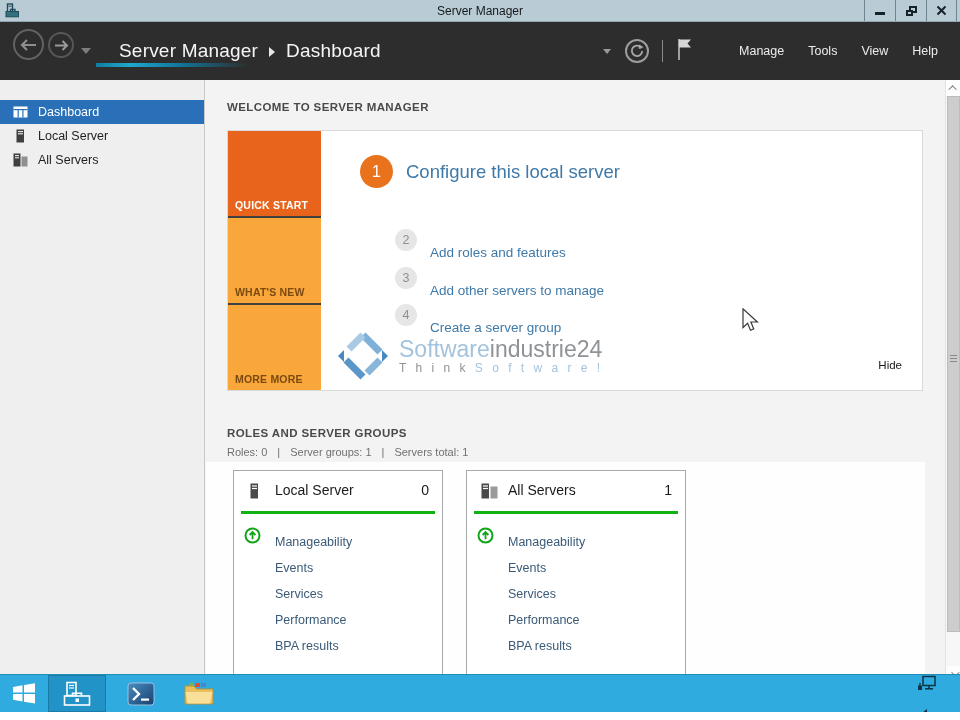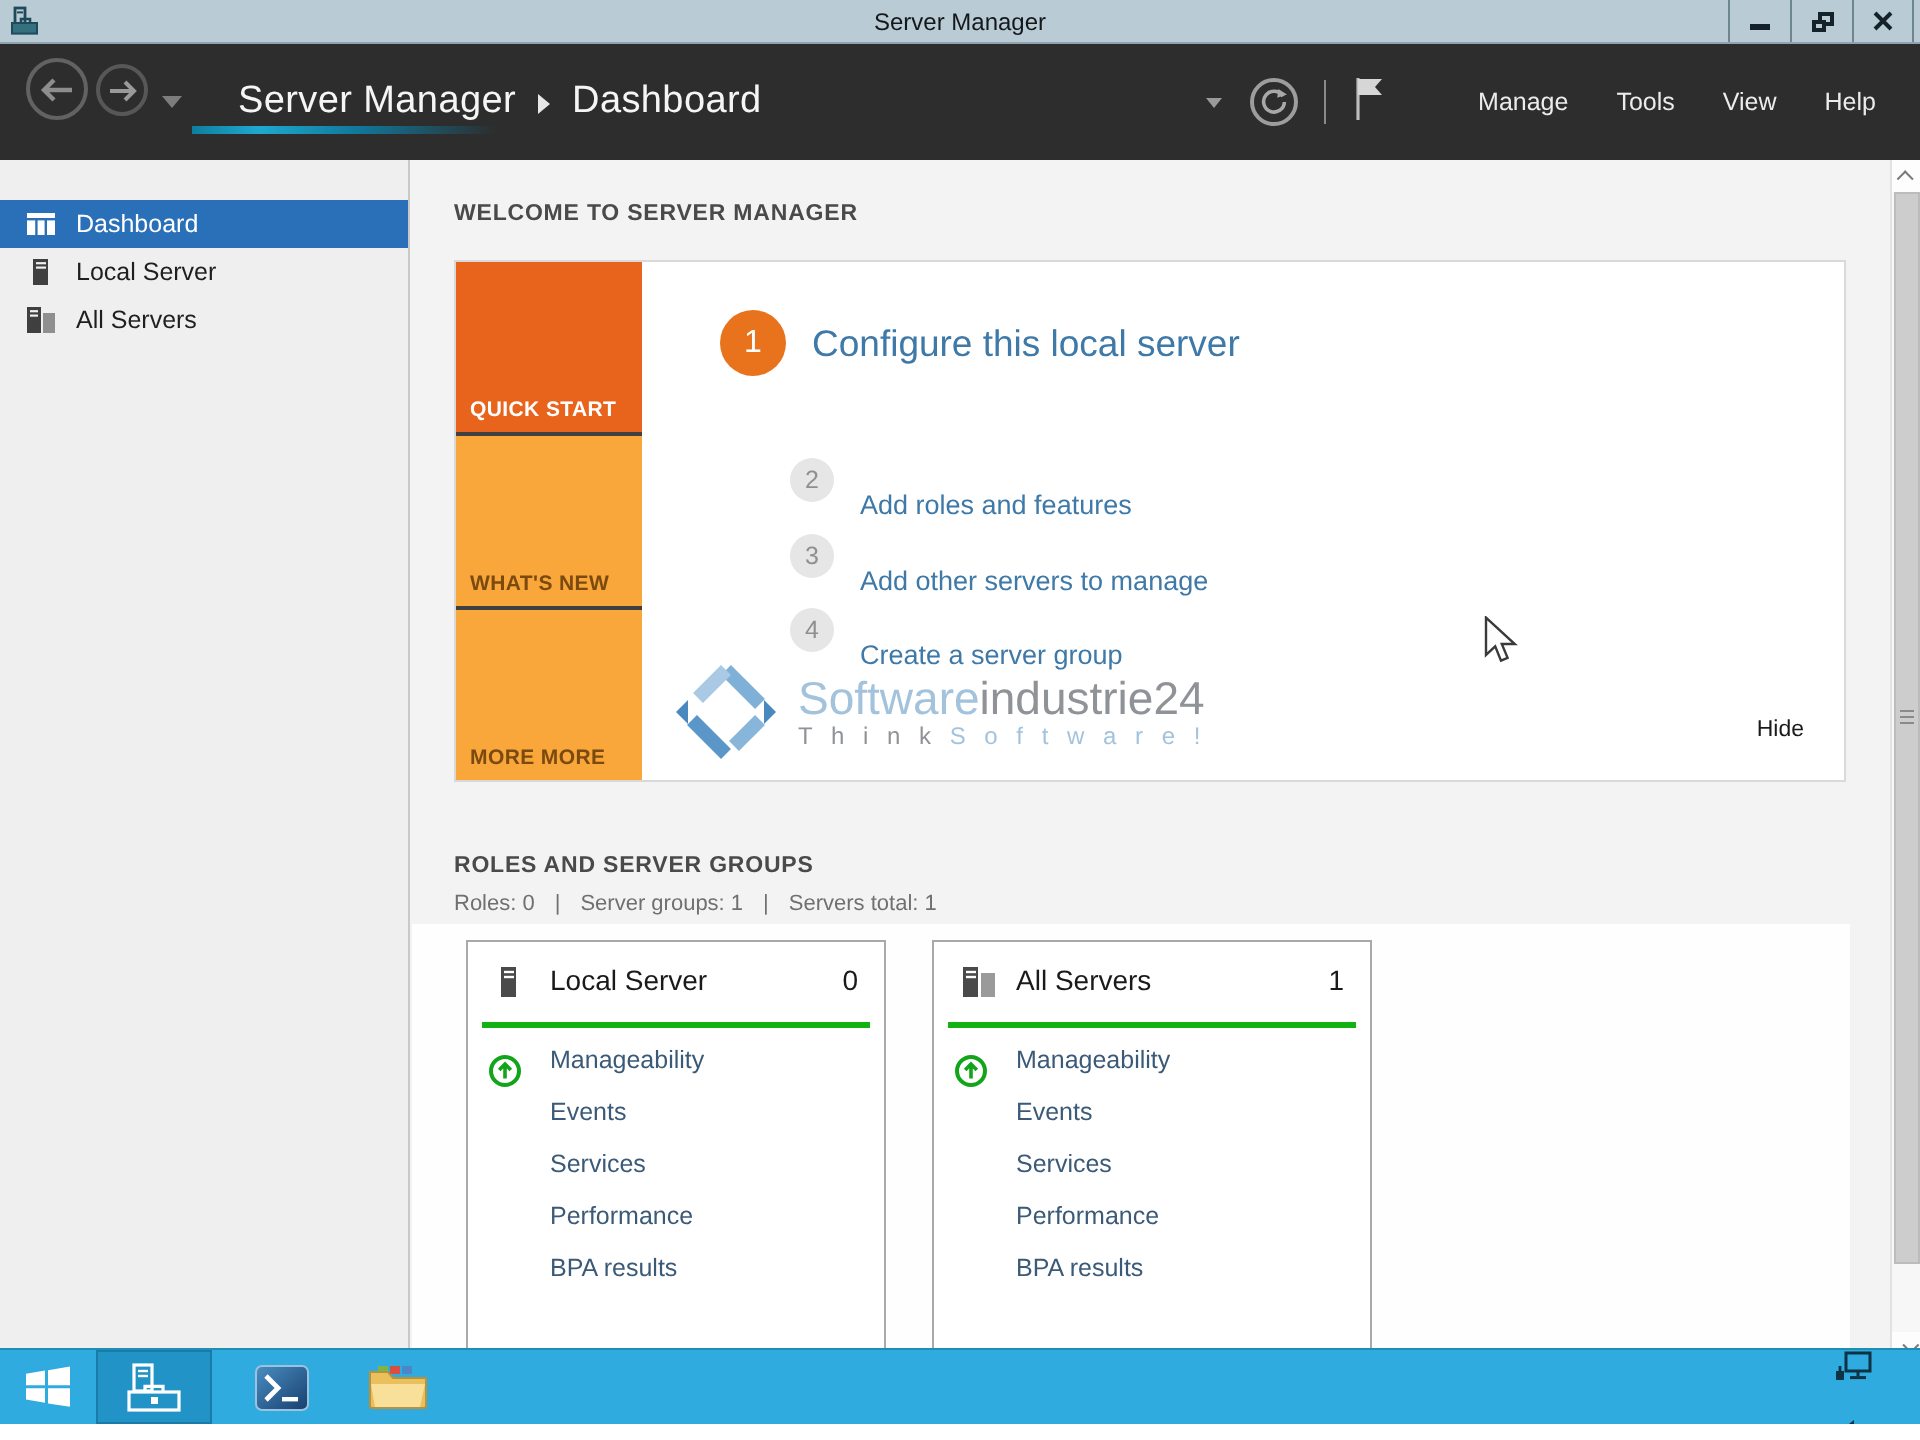--- a/index.html
+++ b/index.html
@@ -94,21 +94,21 @@
   .panel { position:absolute; left:0; top:382px; width:719px; height:220px; background:#fefefe; }
   .card { position:absolute; top:390px; background:#fff; border:1px solid #a9a9a9; height:320px; }
   .card-1 { left:27px; width:210px; }
   .card-2 { left:260px; width:220px; }
   .card-head { position:relative; height:40px; }
   .card-icon { position:absolute; left:14px; top:12px; }
   .card-title { position:absolute; left:41px; top:11px; font-size:14px; color:#1a1a1a; }
   .card-count { position:absolute; right:13px; top:11px; font-size:14px; color:#1a1a1a; }
   .green-bar { margin:0 7px; height:3px; background:var(--green,#12b212); }
   .card-list { margin-top:9px; }
-  .card-item { position:relative; height:26px; display:flex; align-items:flex-start;
+  .card-item { position:relative; height:26px; display:flex; align-items:flex-end;
     padding-left:41px; font-size:12.5px; color:#3a5a78; }
   .mg-icon { position:absolute; left:10px; top:4px; }
 
   
   .scrollbar { position:absolute; right:0; top:0; width:15px; height:100%;
     background:#f7f7f7; border-left:1px solid #e2e2e2; }
   .sb-btn { position:absolute; left:0; width:15px; height:16px; background:#fdfdfd;
     display:flex; align-items:center; justify-content:center; }
   .sb-top { top:0; } .sb-bottom { bottom:0; }
   .chev { width:6px; height:6px; border-left:1.5px solid #7a7a7a; border-top:1.5px solid #7a7a7a; }

